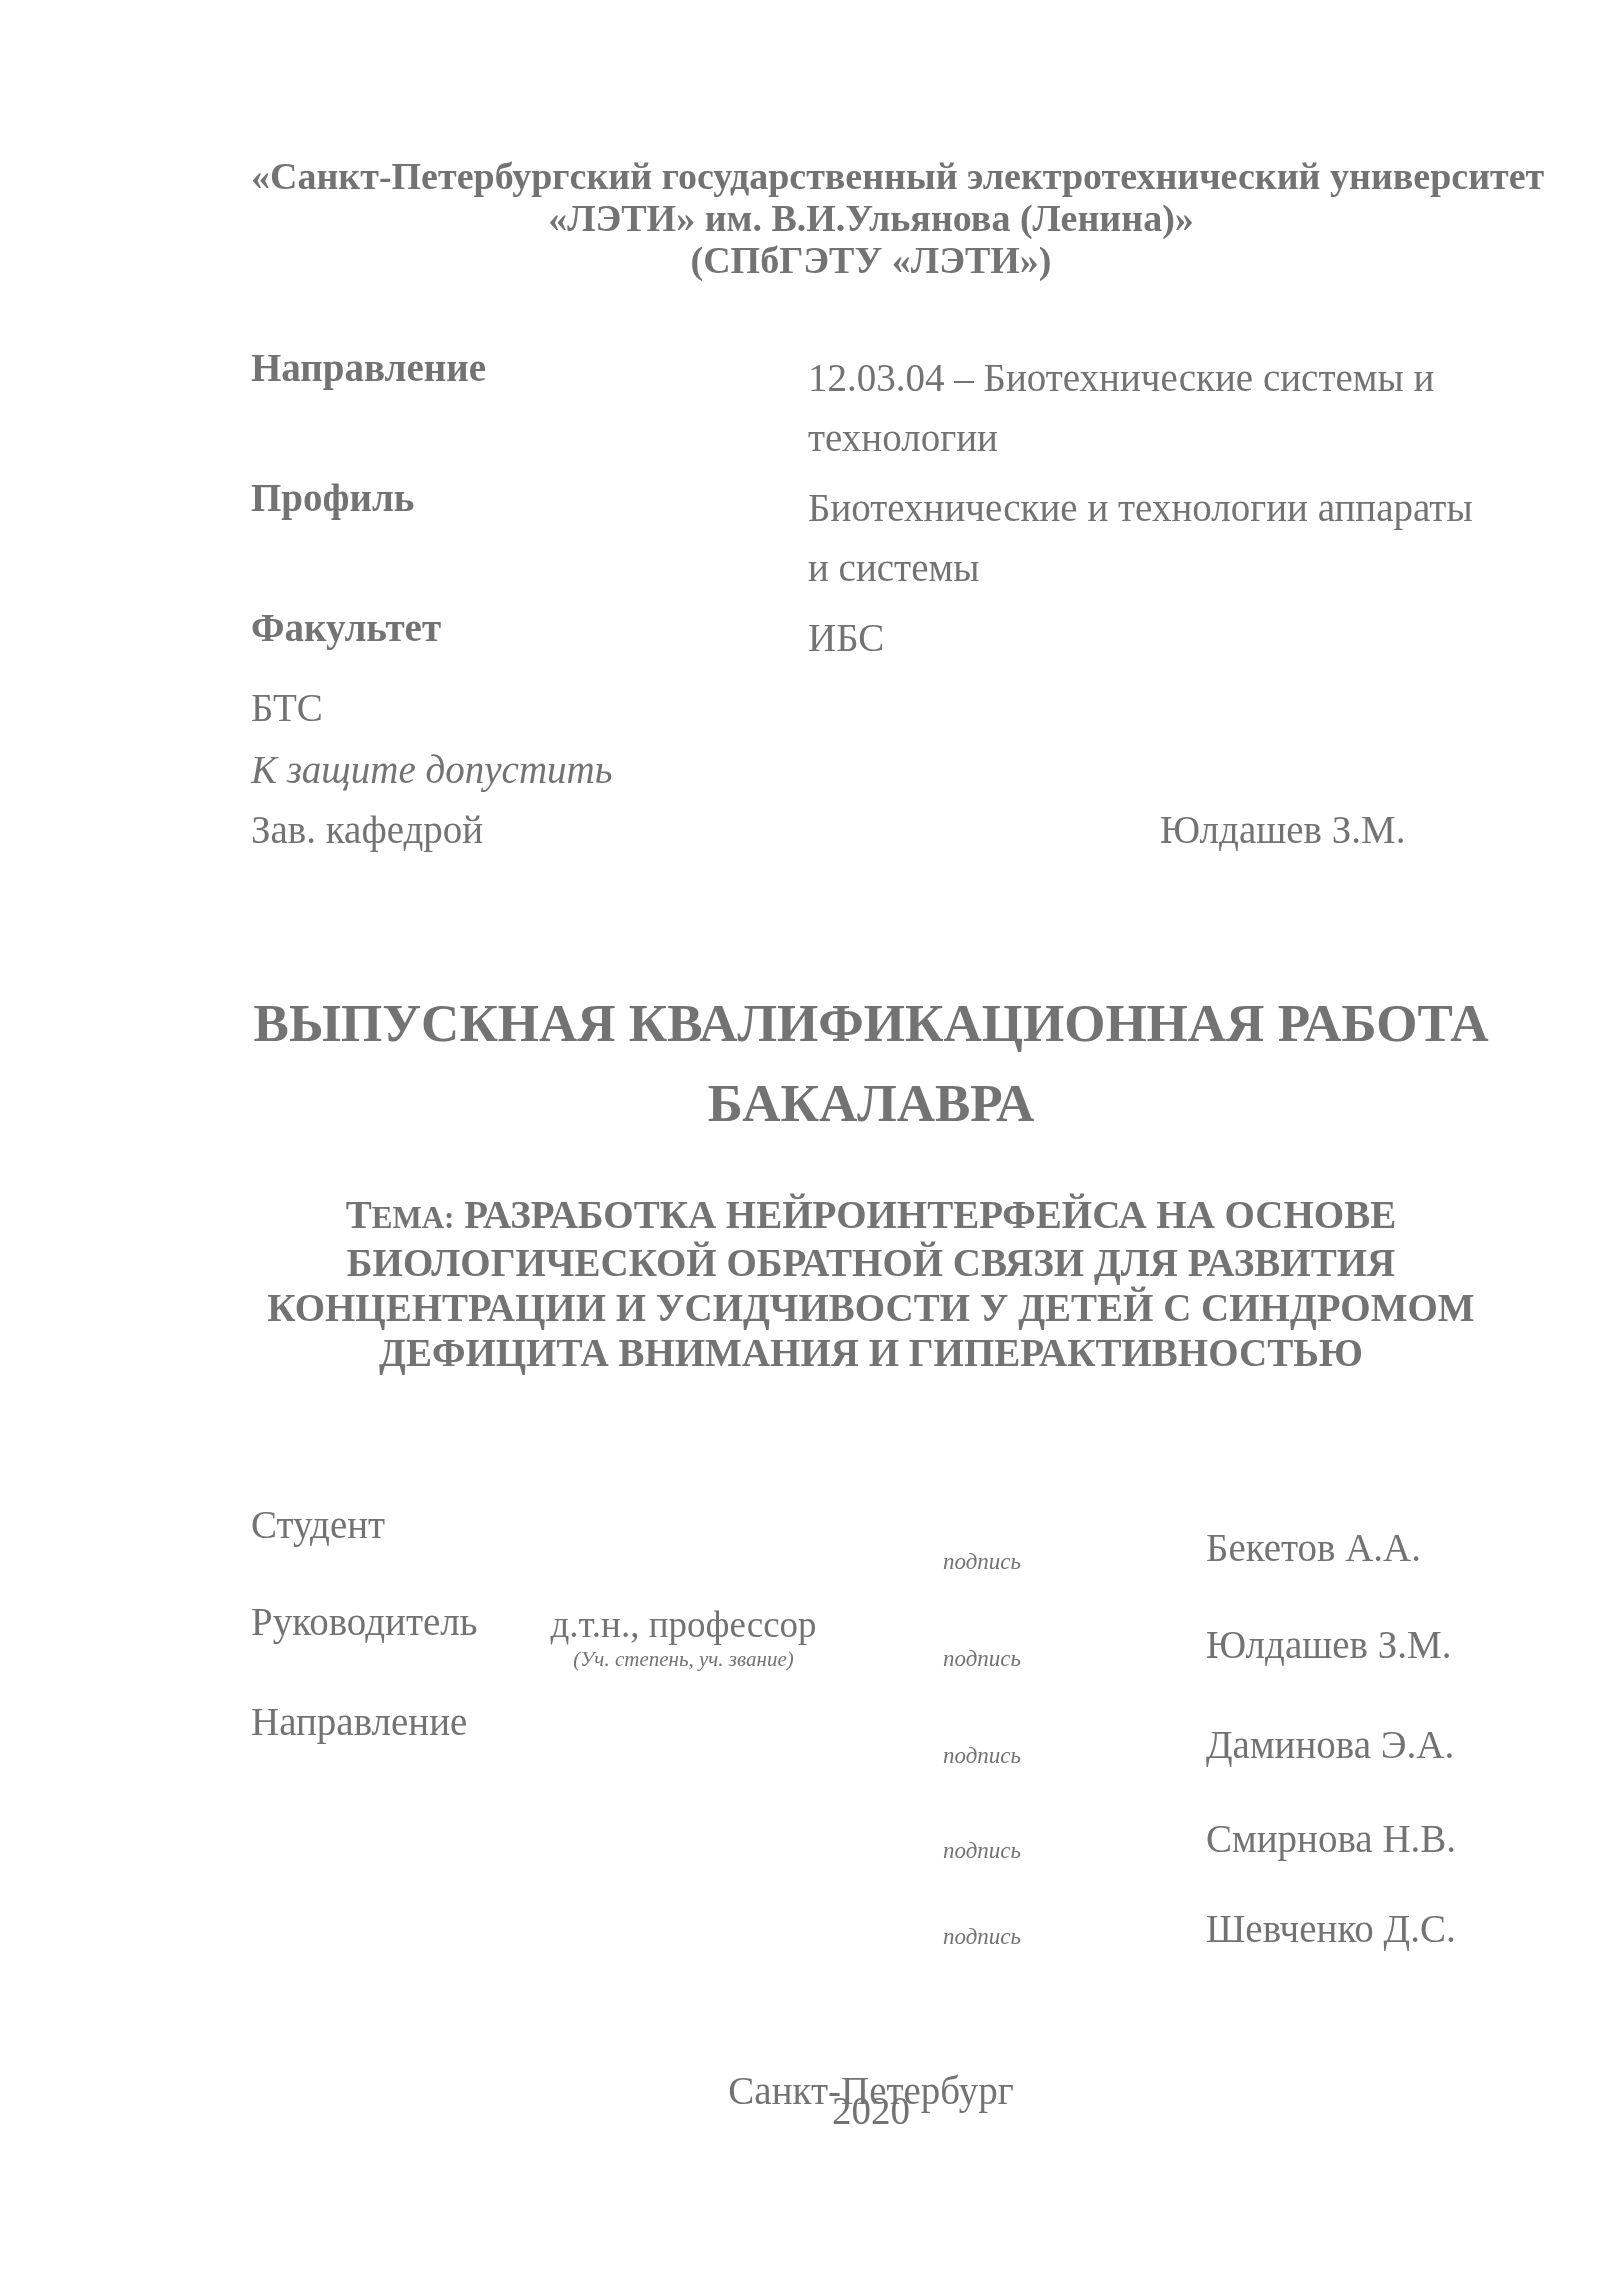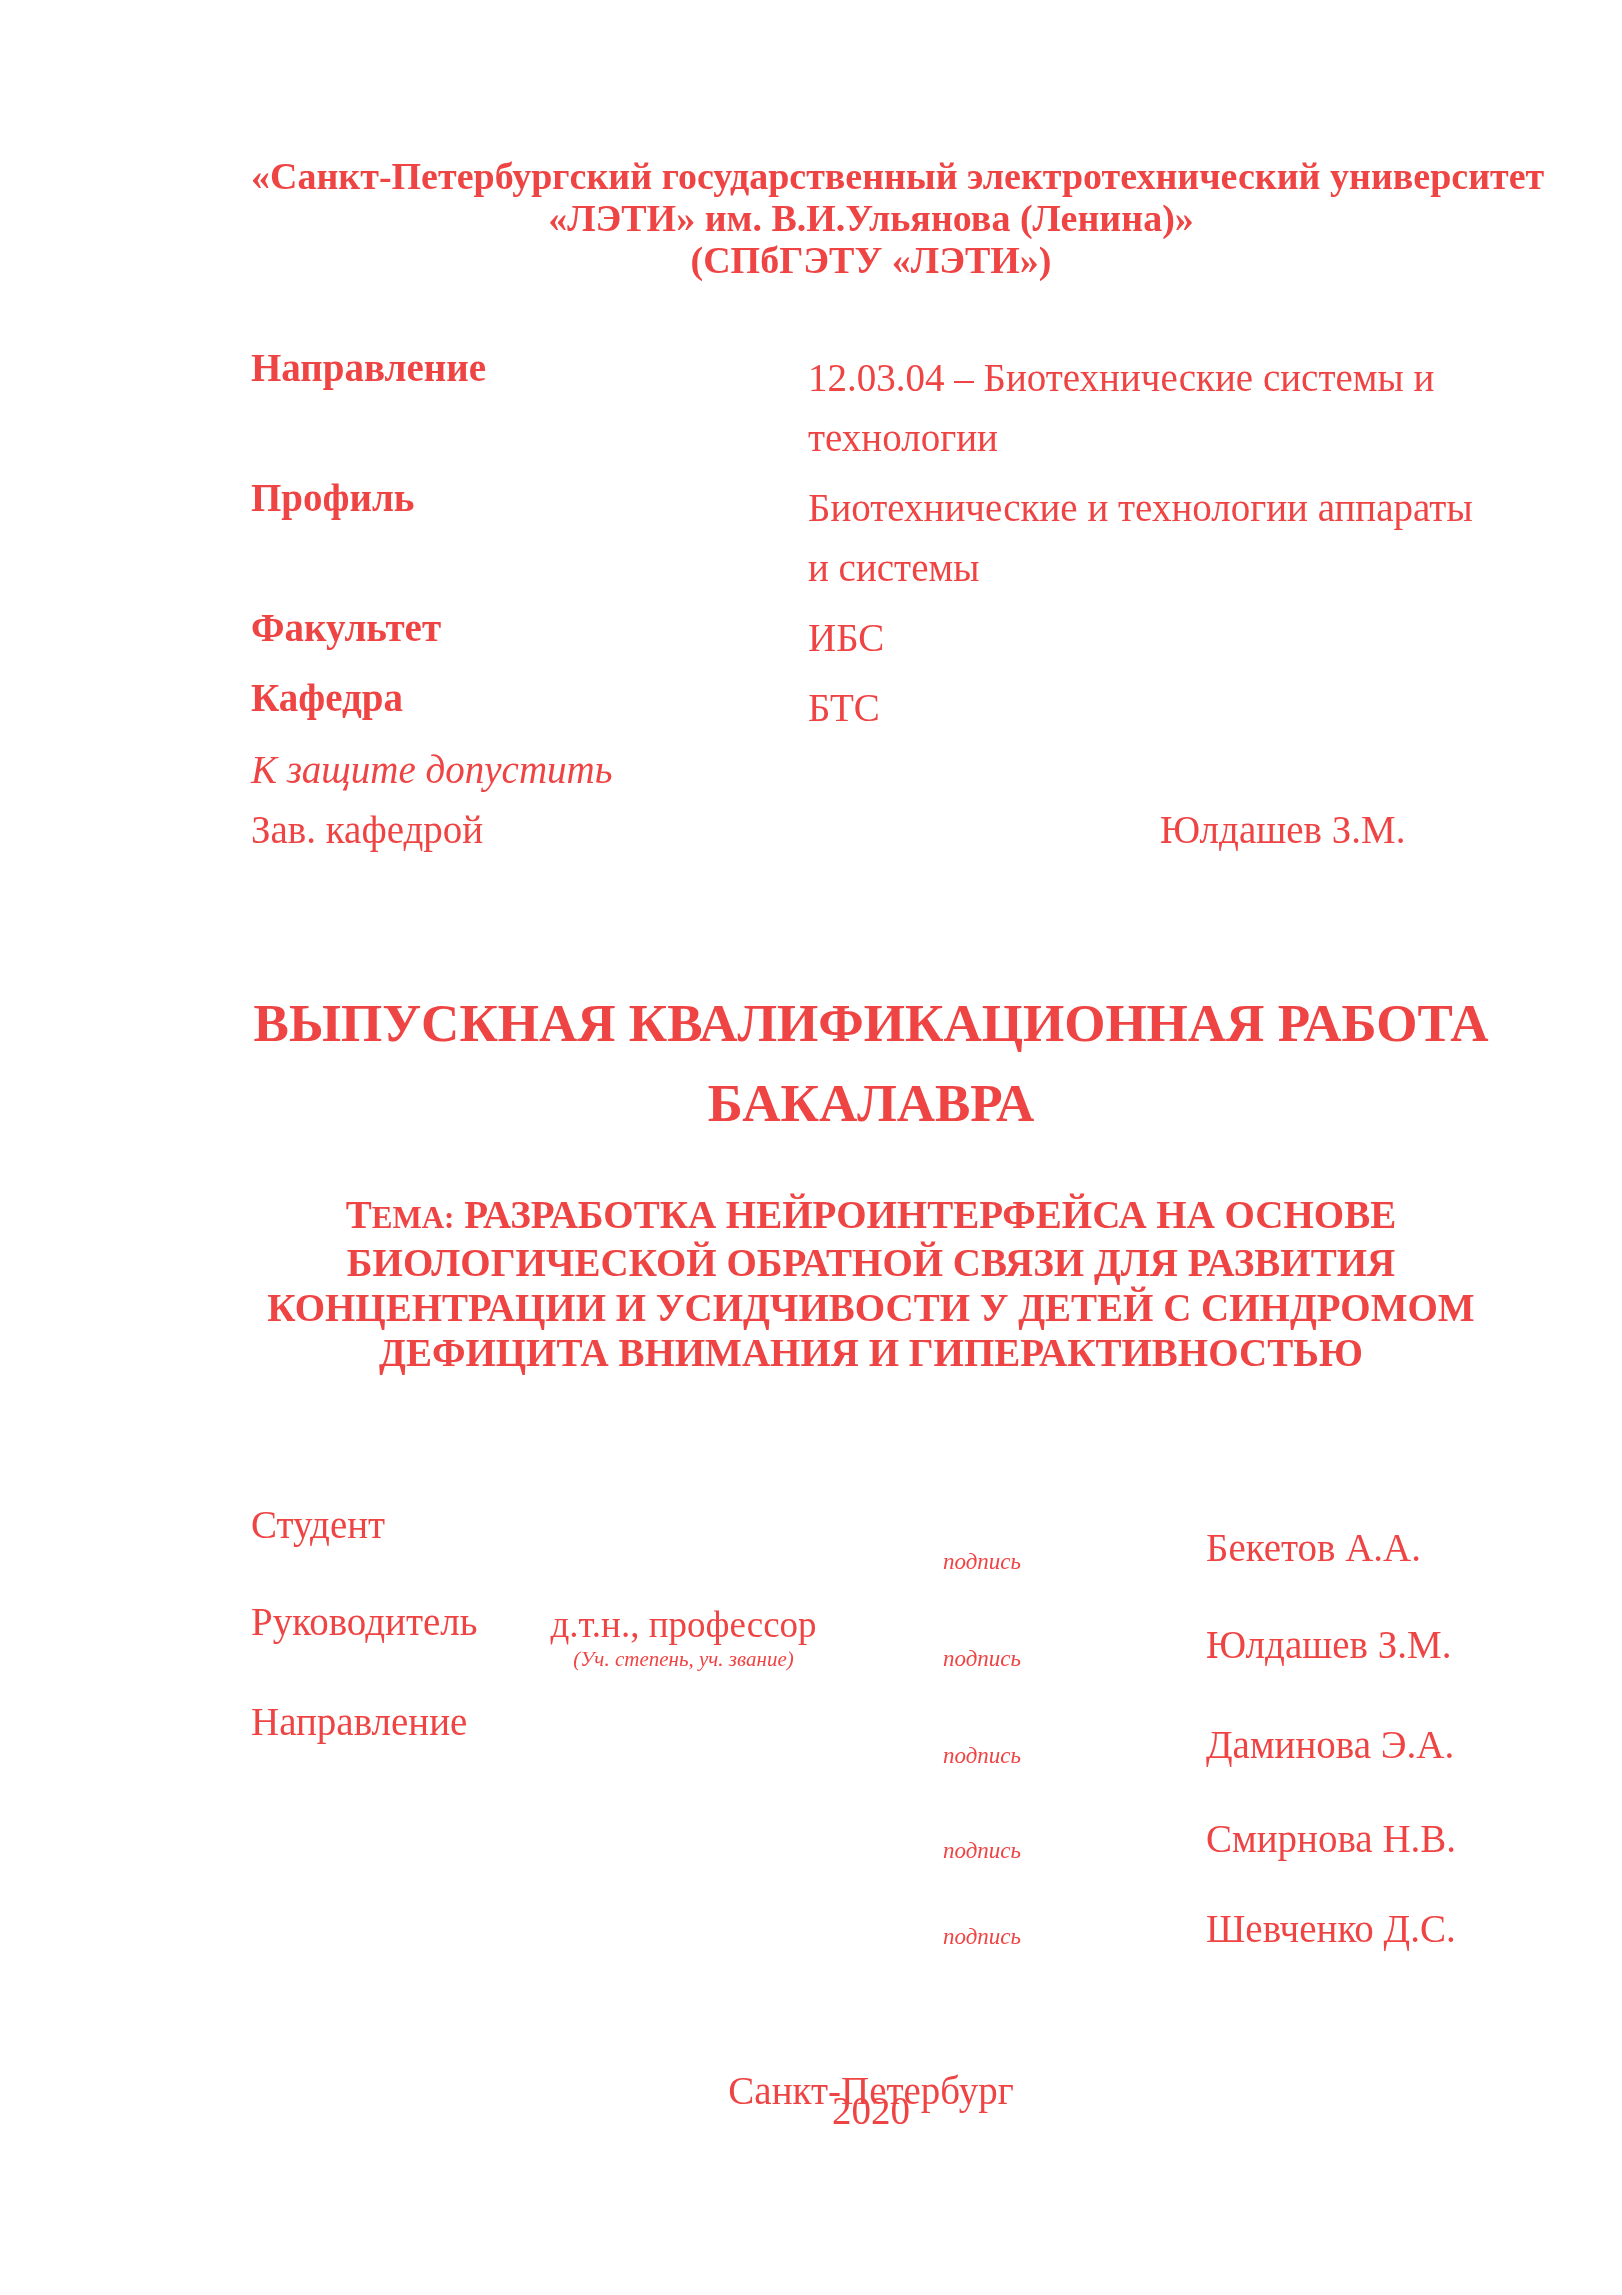--- a/index.html
+++ b/index.html
@@ -5,21 +5,21 @@
   html, body {
     margin: 0;
     padding: 0;
     background: #ffffff;
   }
   .page {
     position: relative;
     width: 1623px;
     height: 2295px;
     background: #ffffff;
-    color: #ef4444;
+    color: #737373;
     font-family: "Liberation Serif", "DejaVu Serif", serif;
     overflow: hidden;
   }
 
   
   .header {
     position: absolute;
     top: 155px;
     left: 251px;
     width: 1240px;
@@ -164,21 +164,20 @@
     <div class="field-row">
       <div class="field-label">Профиль</div>
       <div class="field-value">Биотехнические и технологии аппараты
 и системы</div>
     </div>
     <div class="field-row">
       <div class="field-label">Факультет</div>
       <div class="field-value">ИБС</div>
     </div>
     <div class="field-row">
-      <div class="field-label">Кафедра</div>
       <div class="field-value">БТС</div>
     </div>
   </div>
 
   <div class="admission">
     <div class="admission-note">К защите допустить</div>
     <div class="zav-row">
       <span>Зав. кафедрой</span>
       <span class="zav-name">Юлдашев З.М.</span>
     </div>

